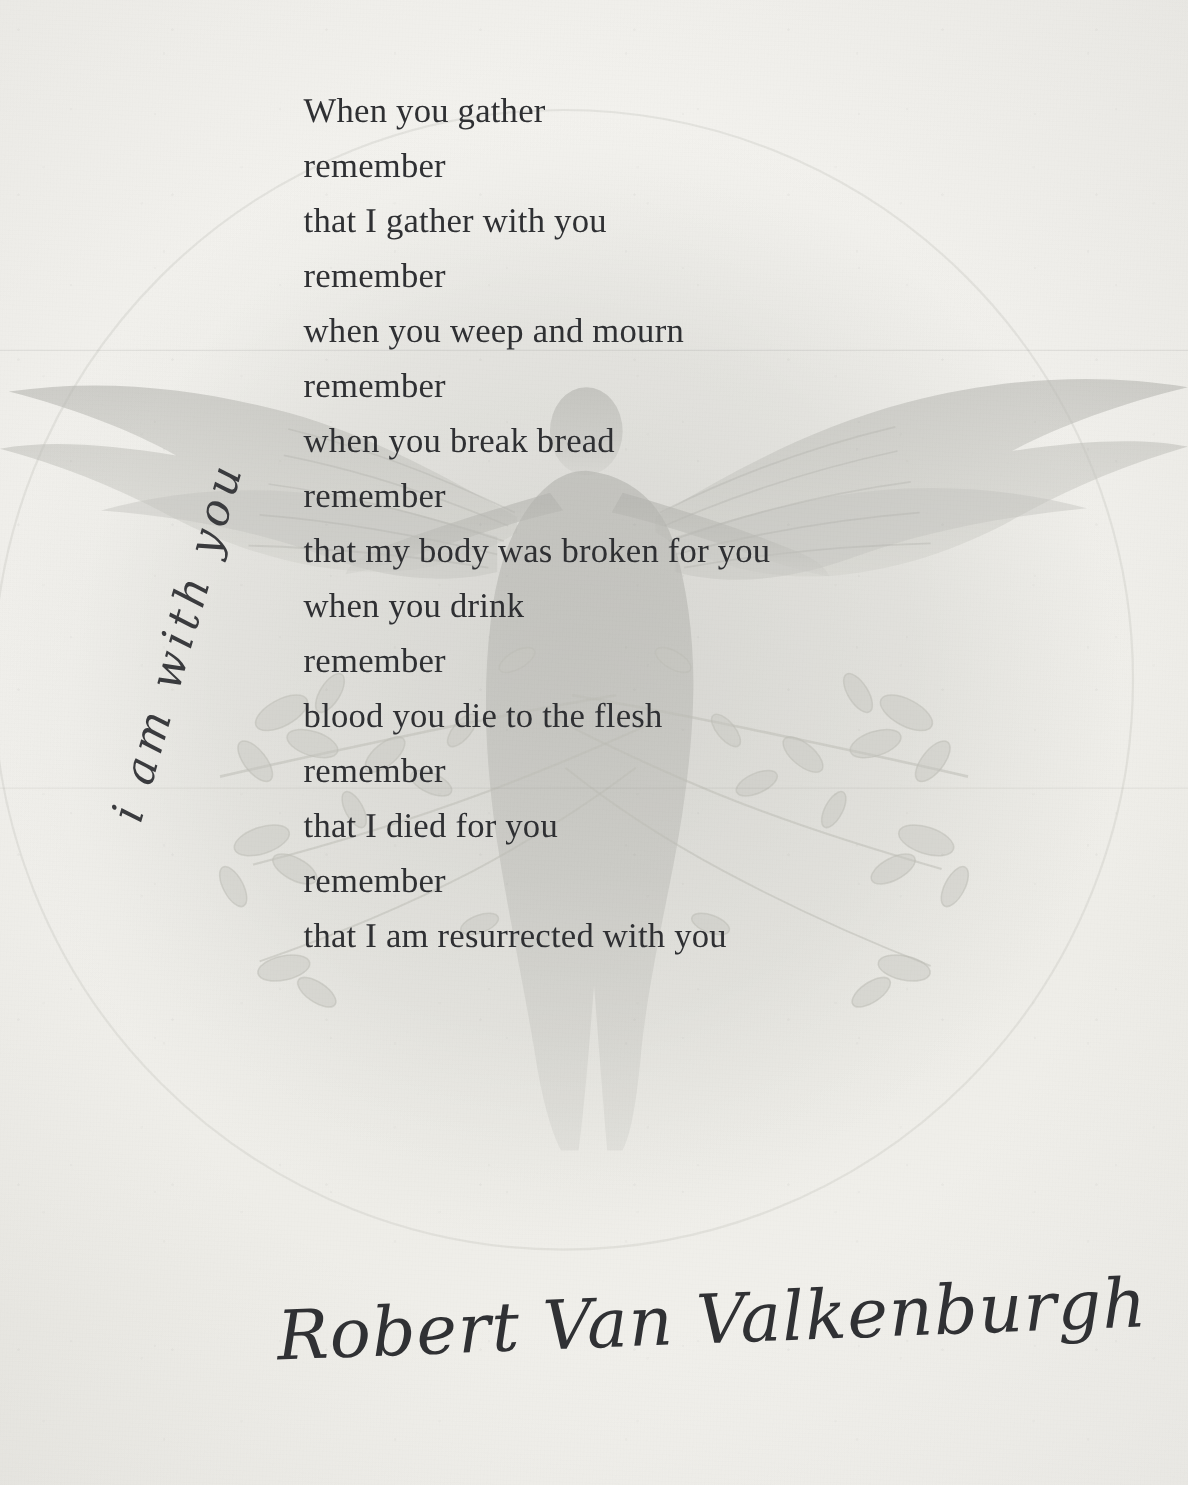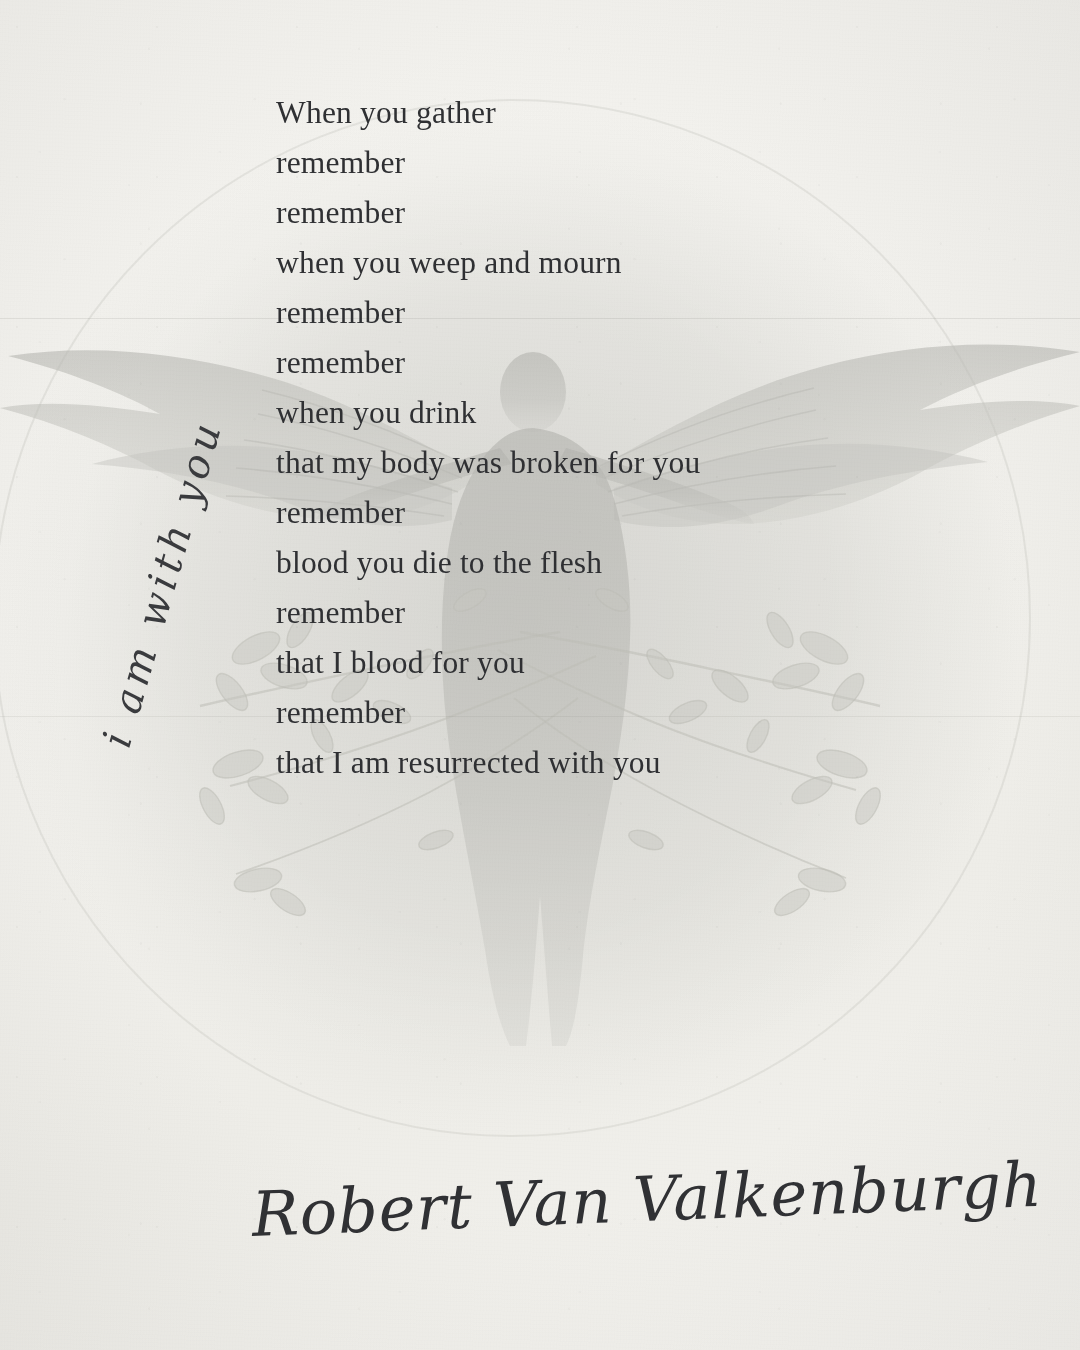--- a/index.html
+++ b/index.html
@@ -70,21 +70,21 @@
     position: absolute;
     inset: 0;
     pointer-events: none;
   }
   .art svg { display: block; width: 1080px; height: 1350px; }
 
   
   .poem {
     position: absolute;
     left: 276px;
-    top: 88px;
+    top: 76px;
     width: 640px;
     z-index: 5;
   }
   .poem .line {
     font-family: "Liberation Serif", serif;
     font-size: 31.5px;
     line-height: 50px;
     color: #2f3033;
     letter-spacing: 0.2px;
     white-space: nowrap;
@@ -271,30 +271,32 @@
 
   <div class="grain"></div>
   <div class="grain2"></div>
   <div class="fold f1"></div>
   <div class="fold f2"></div>
   <div class="vig"></div>
 
   <div class="poem">
     <div class="line">When you gather</div>
     <div class="line">remember</div>
+    <div class="line">that I gather with you</div>
     <div class="line">remember</div>
     <div class="line">when you weep and mourn</div>
     <div class="line">remember</div>
-    <div class="line">remember</div>
+    <div class="line">when you break bread</div>
+    <div class="line">remember</div>
+    <div class="line">that my body was broken for you</div>
     <div class="line">when you drink</div>
-    <div class="line">that my body was broken for you</div>
     <div class="line">remember</div>
     <div class="line">blood you die to the flesh</div>
     <div class="line">remember</div>
-    <div class="line">that I blood for you</div>
+    <div class="line">that I died for you</div>
     <div class="line">remember</div>
     <div class="line">that I am resurrected with you</div>
   </div>
 
   <div class="vertical-caption">i am with you</div>
 
   <div class="signature">Robert Van Valkenburgh</div>
 
 </div>
 

